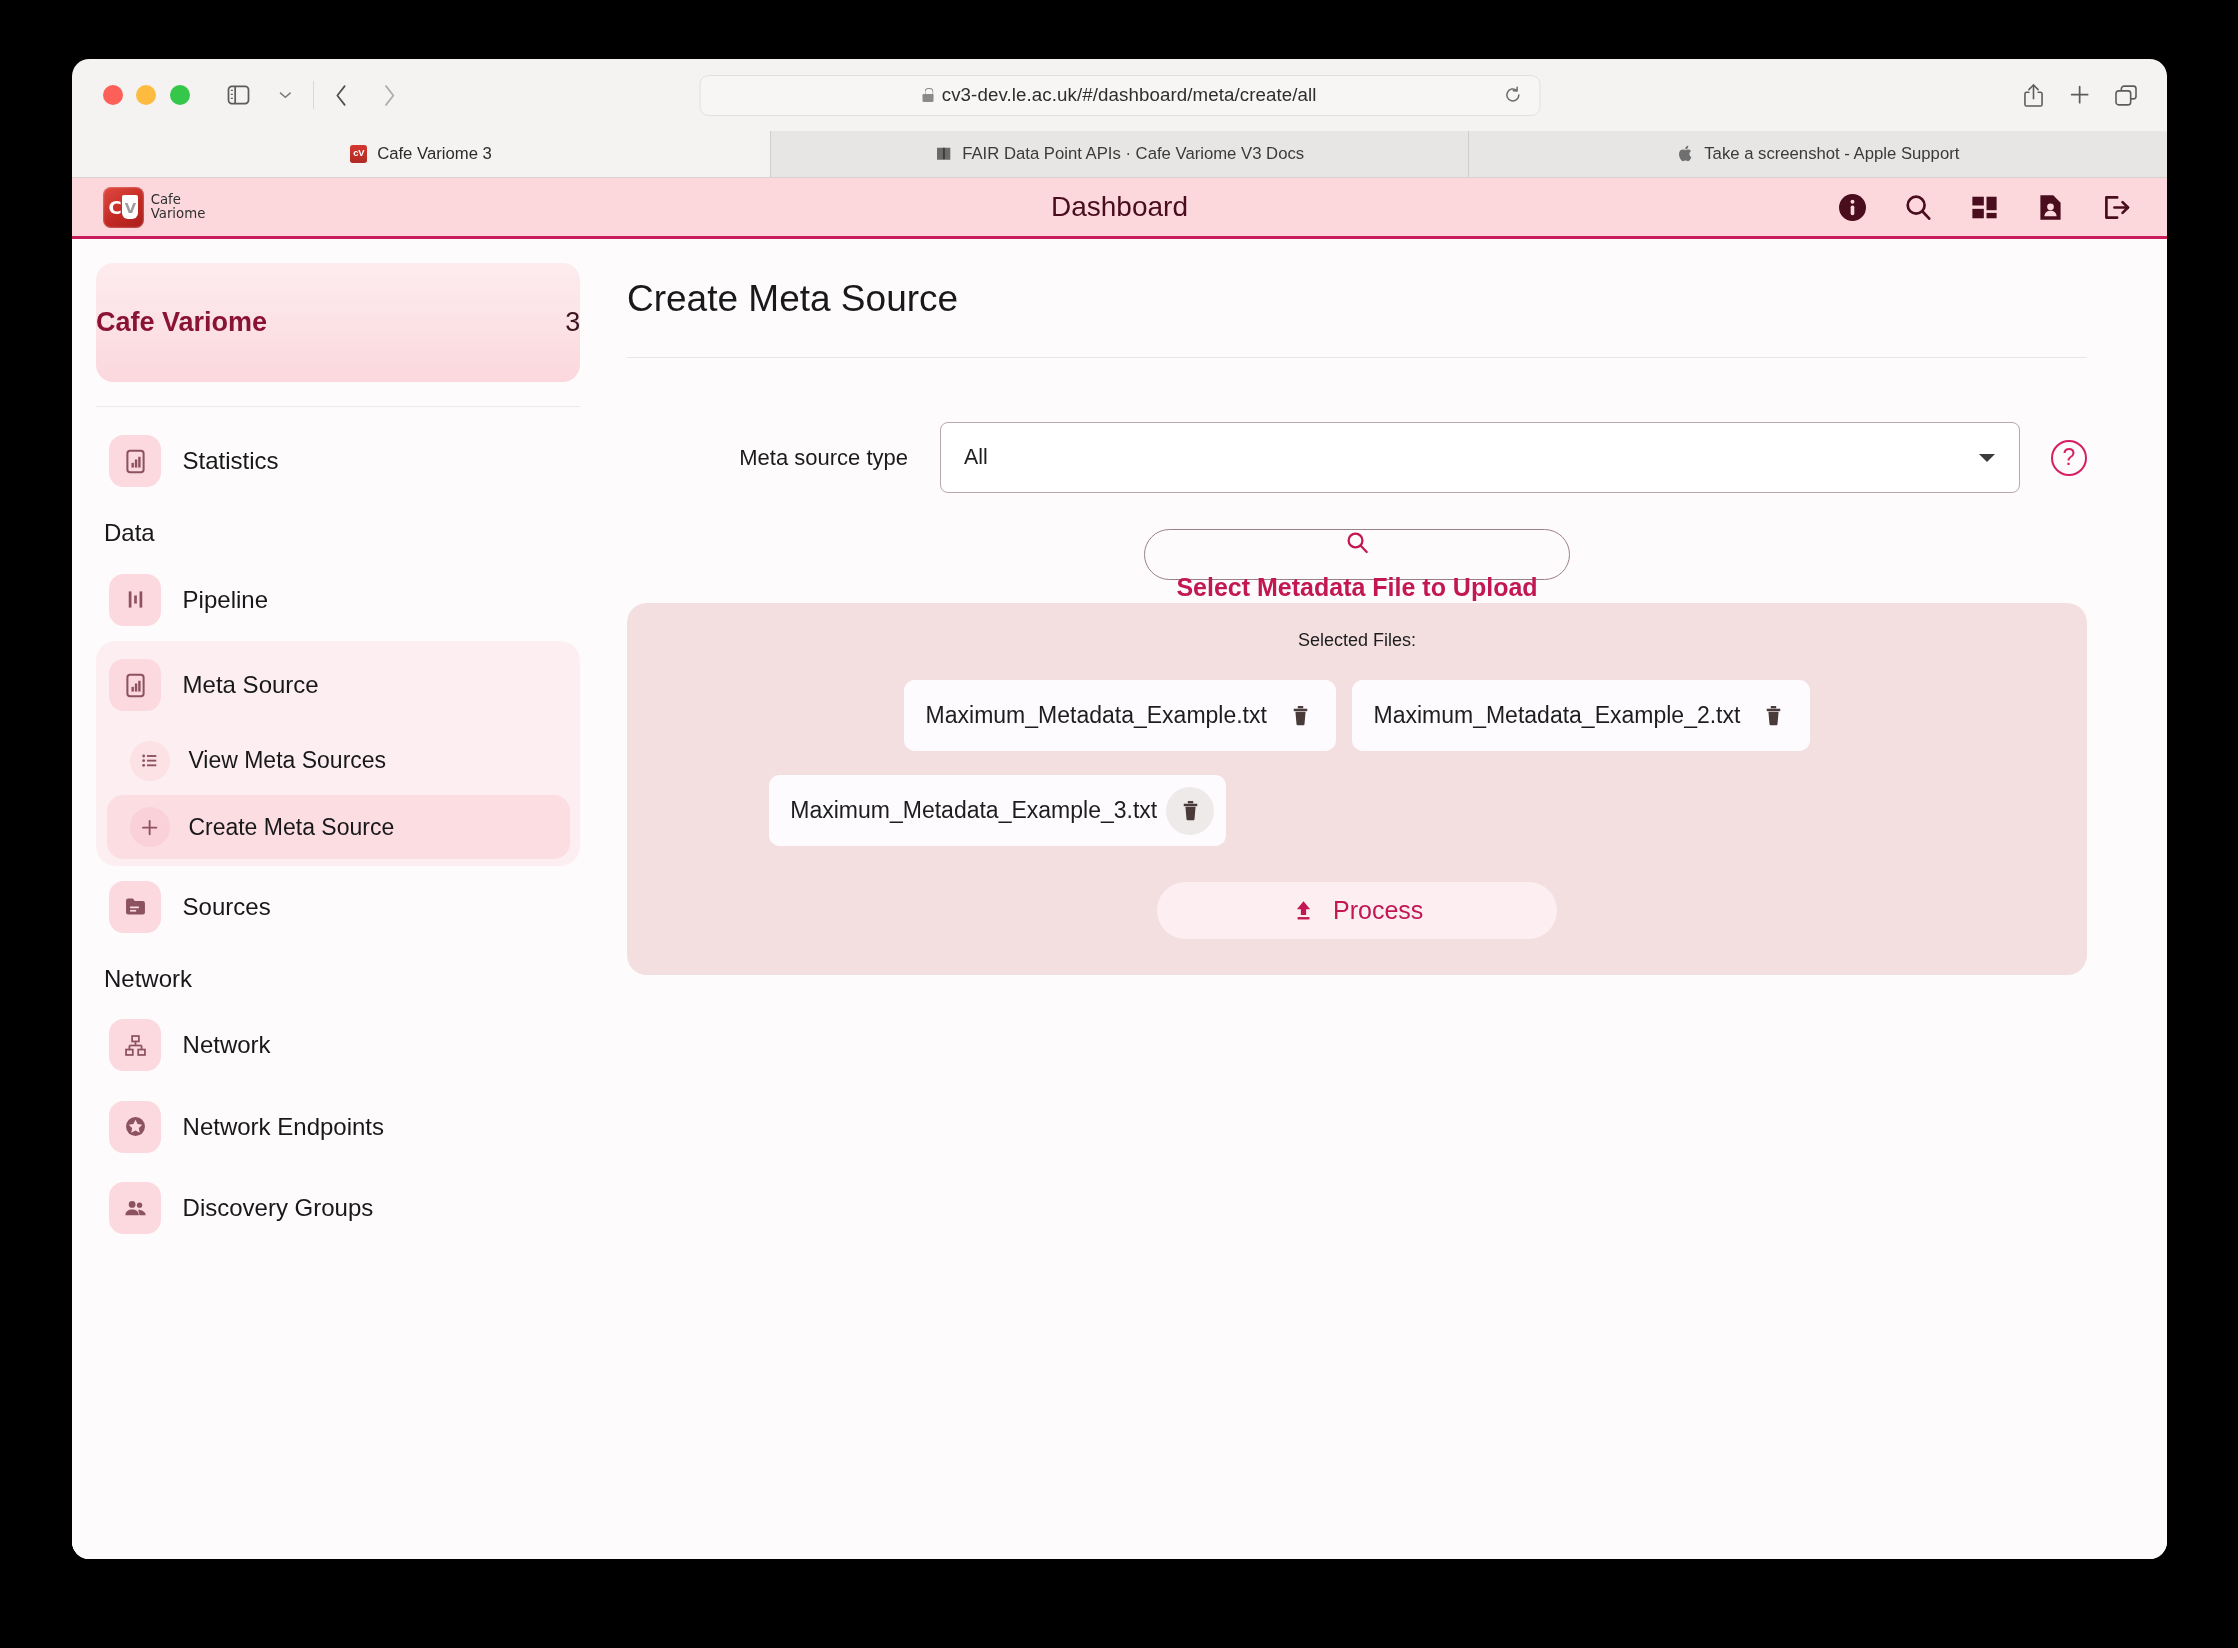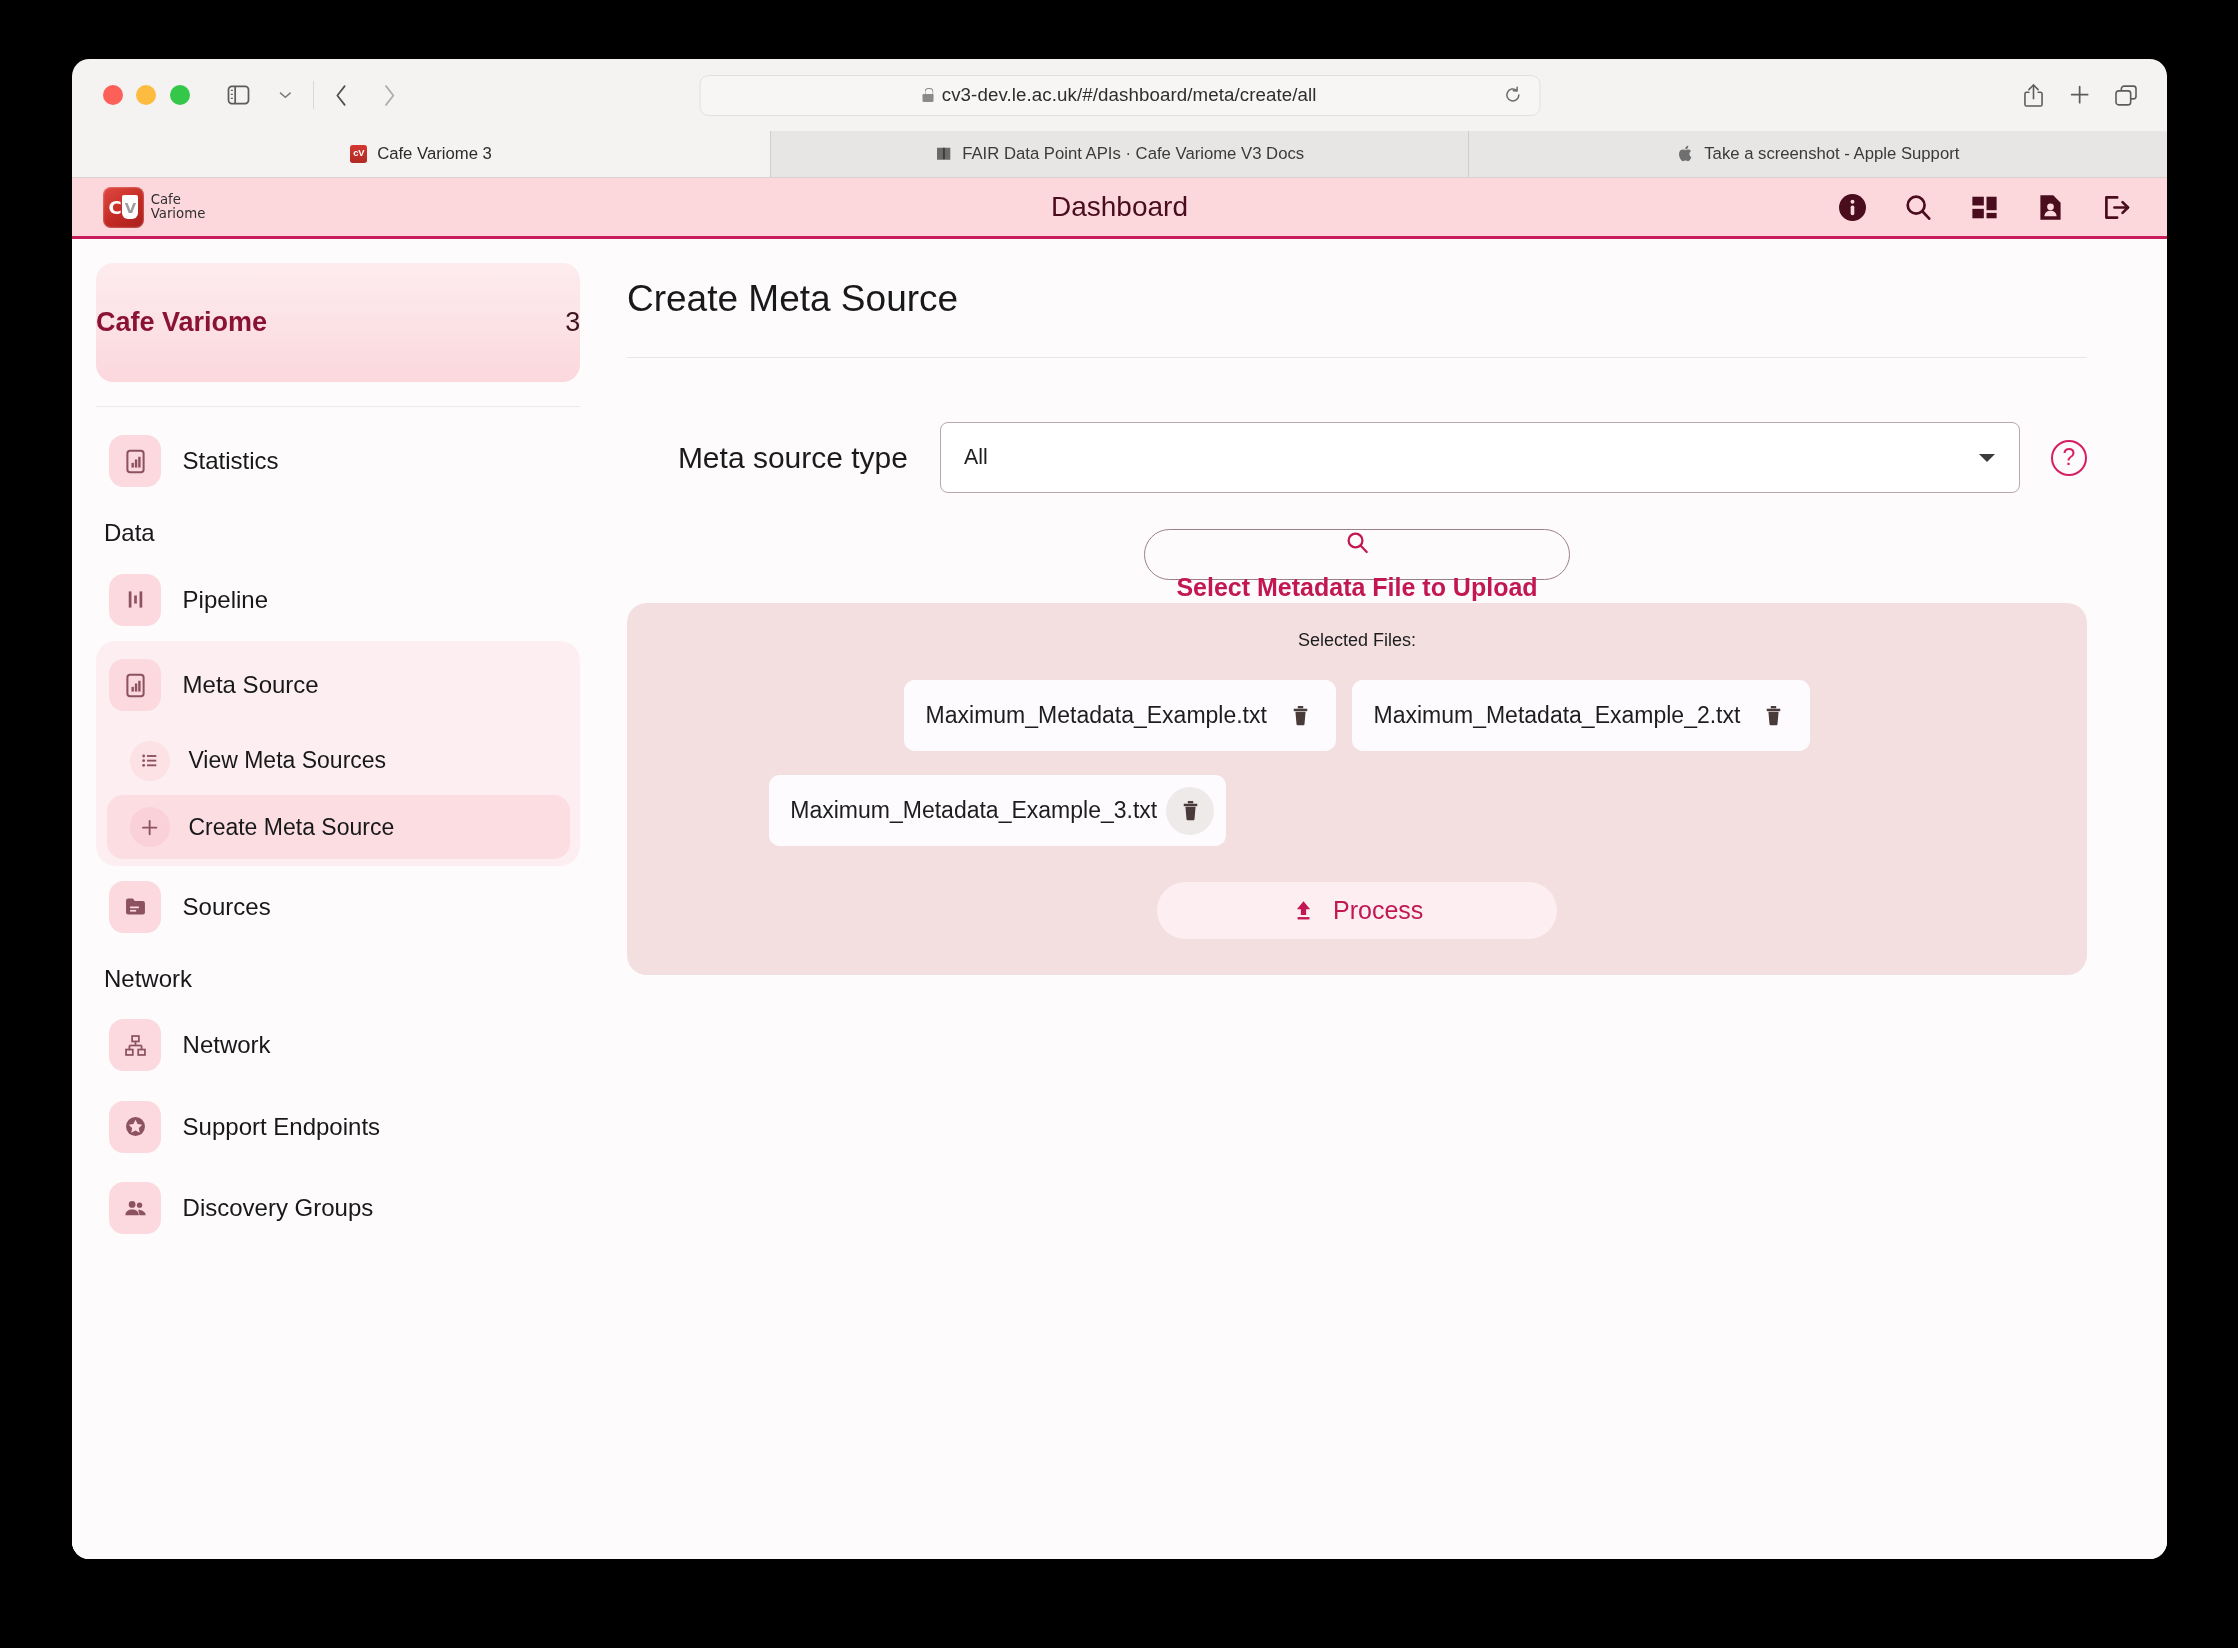--- a/index.html
+++ b/index.html
@@ -226,21 +226,21 @@
   }
   .page-title { font-size: 37px; color: #19191b; font-weight: normal; }
   .title-rule { height: 1.3px; background: #e9e4e6; margin-top: 37px; }
 
   .form-row {
     display: flex; align-items: center;
     margin-top: 64px;
     gap: 0;
   }
   .form-label {
-    font-size: 30px; color: #1b1b1d;
+    font-size: 22px; color: #1b1b1d;
     width: 313px; text-align: right; padding-right: 32px;
     flex: 0 0 auto;
   }
   .select {
     flex: 1 1 auto;
     height: 71px;
     background: #ffffff;
     border: 1.3px solid #b9a7ac;
     border-radius: 8px;
     display: flex; align-items: center;
@@ -587,21 +587,21 @@
           <span>Network</span>
         </div>
 
         <div class="nav-item">
           <span class="nav-icon">
             <svg width="27" height="27" viewBox="0 0 40 40">
                 <circle cx="20" cy="20" r="14" fill="#8d5260"></circle>
                 <polygon points="20,10 23.1,16.4 30.1,17.4 25,22.4 26.2,29.3 20,26 13.8,29.3 15,22.4 9.9,17.4 16.9,16.4" fill="#fcd9de"></polygon>
               </svg>
           </span>
-          <span>Support Endpoints</span>
+          <span>Network Endpoints</span>
         </div>
 
         <div class="nav-item">
           <span class="nav-icon">
             <svg width="27" height="27" viewBox="0 0 40 40">
                 <circle cx="15" cy="14" r="5" fill="#8d5260"></circle>
                 <circle cx="26" cy="15" r="4" fill="#8d5260"></circle>
                 <path d="M5 30c0-5.5 4.5-8.5 10-8.5s10 3 10 8.5z" fill="#8d5260"></path>
                 <path d="M24 21.8c5 .2 11 2.6 11 8.2h-9z" fill="#8d5260"></path>
               </svg>

